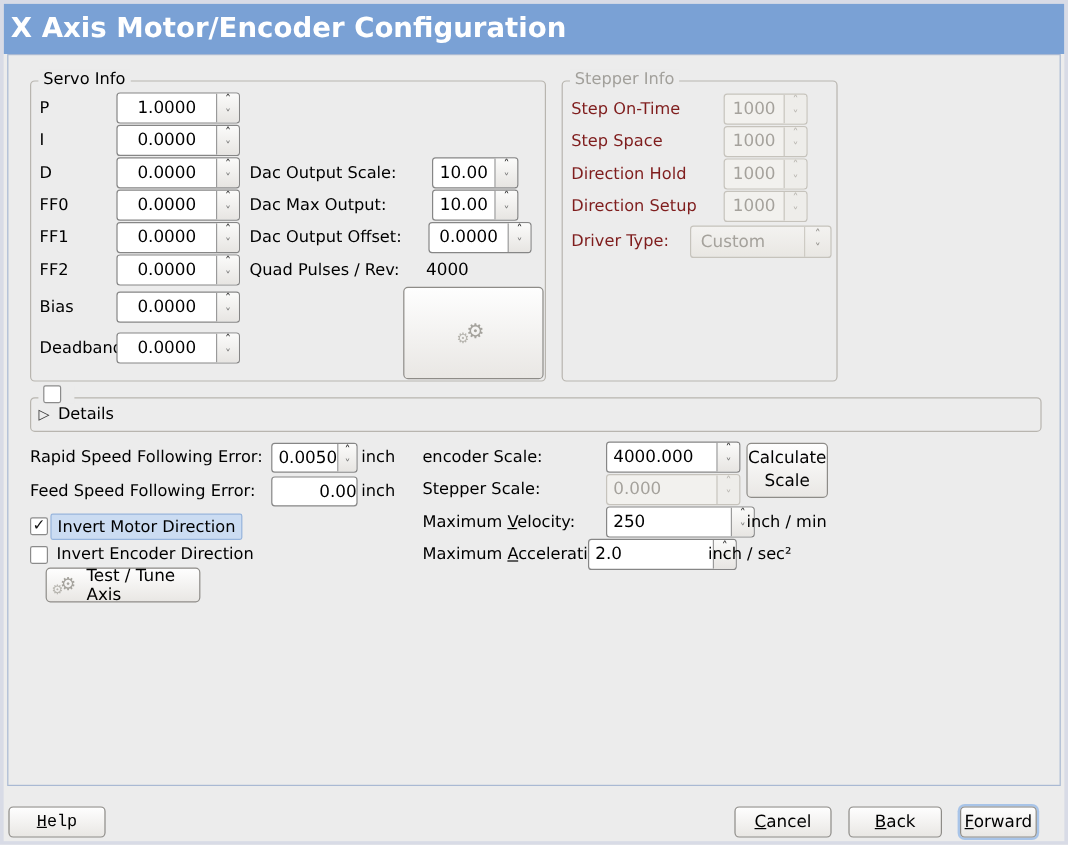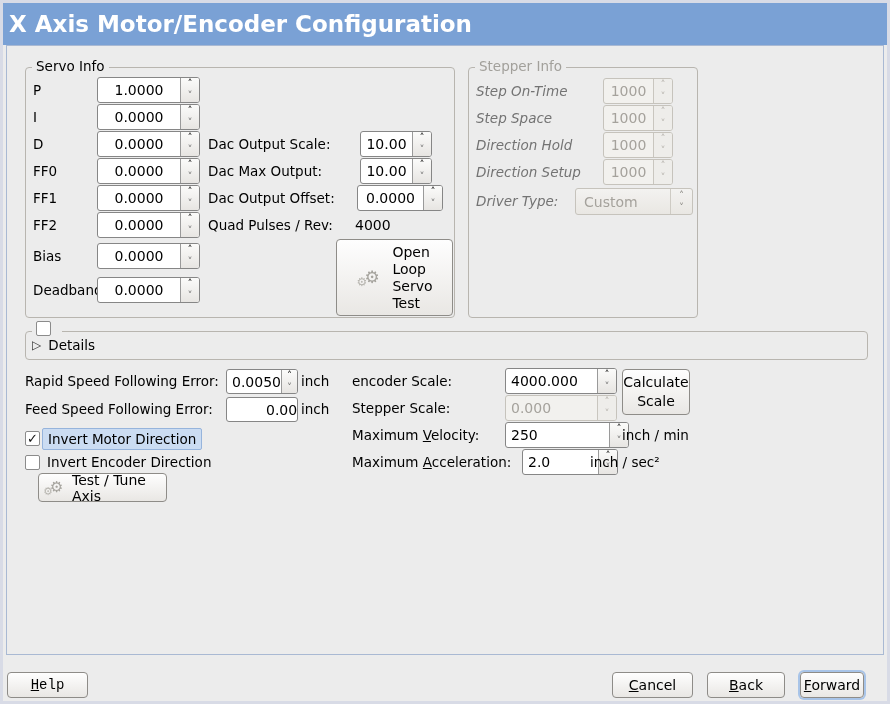--- a/index.html
+++ b/index.html
@@ -13,21 +13,21 @@
   .titlebar {
     position:absolute; left:3px; top:3px; right:3px; height:42px;
     background:#7aa1d5; color:#fff; font-size:23px; font-weight:bold;
     line-height:42px; padding-left:6px; white-space:nowrap;
   }
   .content-frame { position:absolute; left:6px; top:45px; width:878px; height:610px; border:1px solid #a9b9d3; }
   .group { position:absolute; border:1px solid #b8b5af; border-radius:4px; }
   .group-title { position:absolute; top:-10px; left:6px; background:#ececec; padding:0 4px; white-space:nowrap; }
   .group-title.disabled { color:#a2a09b; }
   .lbl { position:absolute; white-space:nowrap; line-height:26px; }
-  .lbl.disabled { color:#737373;font-style:italic; }
+  .lbl.disabled { color:#7f1d1d; }
   .spin { position:absolute; display:flex; height:26px; background:#fff; border:1px solid #868686; border-radius:3px; overflow:hidden; }
   .spin .entry { flex:1; text-align:center; align-self:center; font-size:14px; white-space:nowrap; }
   .spin.left-align .entry { text-align:left; padding-left:5px; }
   .spin .arrows { width:19px; display:flex; flex-direction:column; border-left:1px solid #9a9a9a; background:linear-gradient(#fbfbfa,#e7e5e2); }
   .sa { flex:1; text-align:center; font-size:10px; line-height:12px; color:#222; }
   .sa.dn { color:#777; }
   .spin.disabled { background:#f2f1ee; border-color:#c6c3bc; }
   .spin.disabled .entry { color:#a5a29c; }
   .spin.disabled .arrows { border-left-color:#c9c6bf; background:#eeedea; }
   .spin.disabled .sa { color:#b9b6b0; }
@@ -154,26 +154,20 @@
       <span class="sa dn">˅</span>
     </span>
 </div>
 <span class="lbl" style="left:355px;top:212px;font-size:14px;">4000</span>
 
 <div class="btn" style="left:336px;top:239px;width:117px;height:77px;gap:8px;">
   <span class="gears">
       <span class="g-big">⚙</span>
       <span class="g-small">⚙</span>
     </span>
-  <span class="openloop-text">
-    <span>Open</span><br>
-    <span>Loop</span><br>
-    <span>Servo</span><br>
-    <span>Test</span>
-  </span>
 </div>
 
 <div class="group" style="left:468px;top:67px;width:230px;height:251px;">
   <span class="group-title disabled">Stepper Info</span>
 </div>
 
 <span class="lbl disabled" style="left:476px;top:78px;">Step On-Time</span>
 <span class="lbl disabled" style="left:476px;top:105px;">Step Space</span>
 <span class="lbl disabled" style="left:476px;top:132px;">Direction Hold</span>
 <span class="lbl disabled" style="left:476px;top:159px;">Direction Setup</span>
@@ -274,21 +268,21 @@
 <div class="spin left-align" style="left:505px;top:422px;width:124px;">
   <span class="entry">250</span>
   <span class="arrows">
       <span class="sa up">˄</span>
       <span class="sa dn">˅</span>
     </span>
 </div>
 <span class="lbl" style="left:622px;top:422px;">inch / min</span>
 
 <span class="lbl" style="left:352px;top:449px;"><span>Maximum </span><span class="u">A</span><span>cceleration:</span></span>
-<div class="spin left-align" style="left:522px;top:449px;width:96px;">
+<div class="spin left-align" style="left:490px;top:449px;width:124px;">
   <span class="entry">2.0</span>
   <span class="arrows">
       <span class="sa up">˄</span>
       <span class="sa dn">˅</span>
     </span>
 </div>
 <span class="lbl" style="left:590px;top:449px;">inch / sec²</span>
 
 <span class="checkbox" style="left:25px;top:431px;"><span>✓</span></span>
 <span class="highlight-label" style="left:42px;top:428px;">Invert Motor Direction</span>

